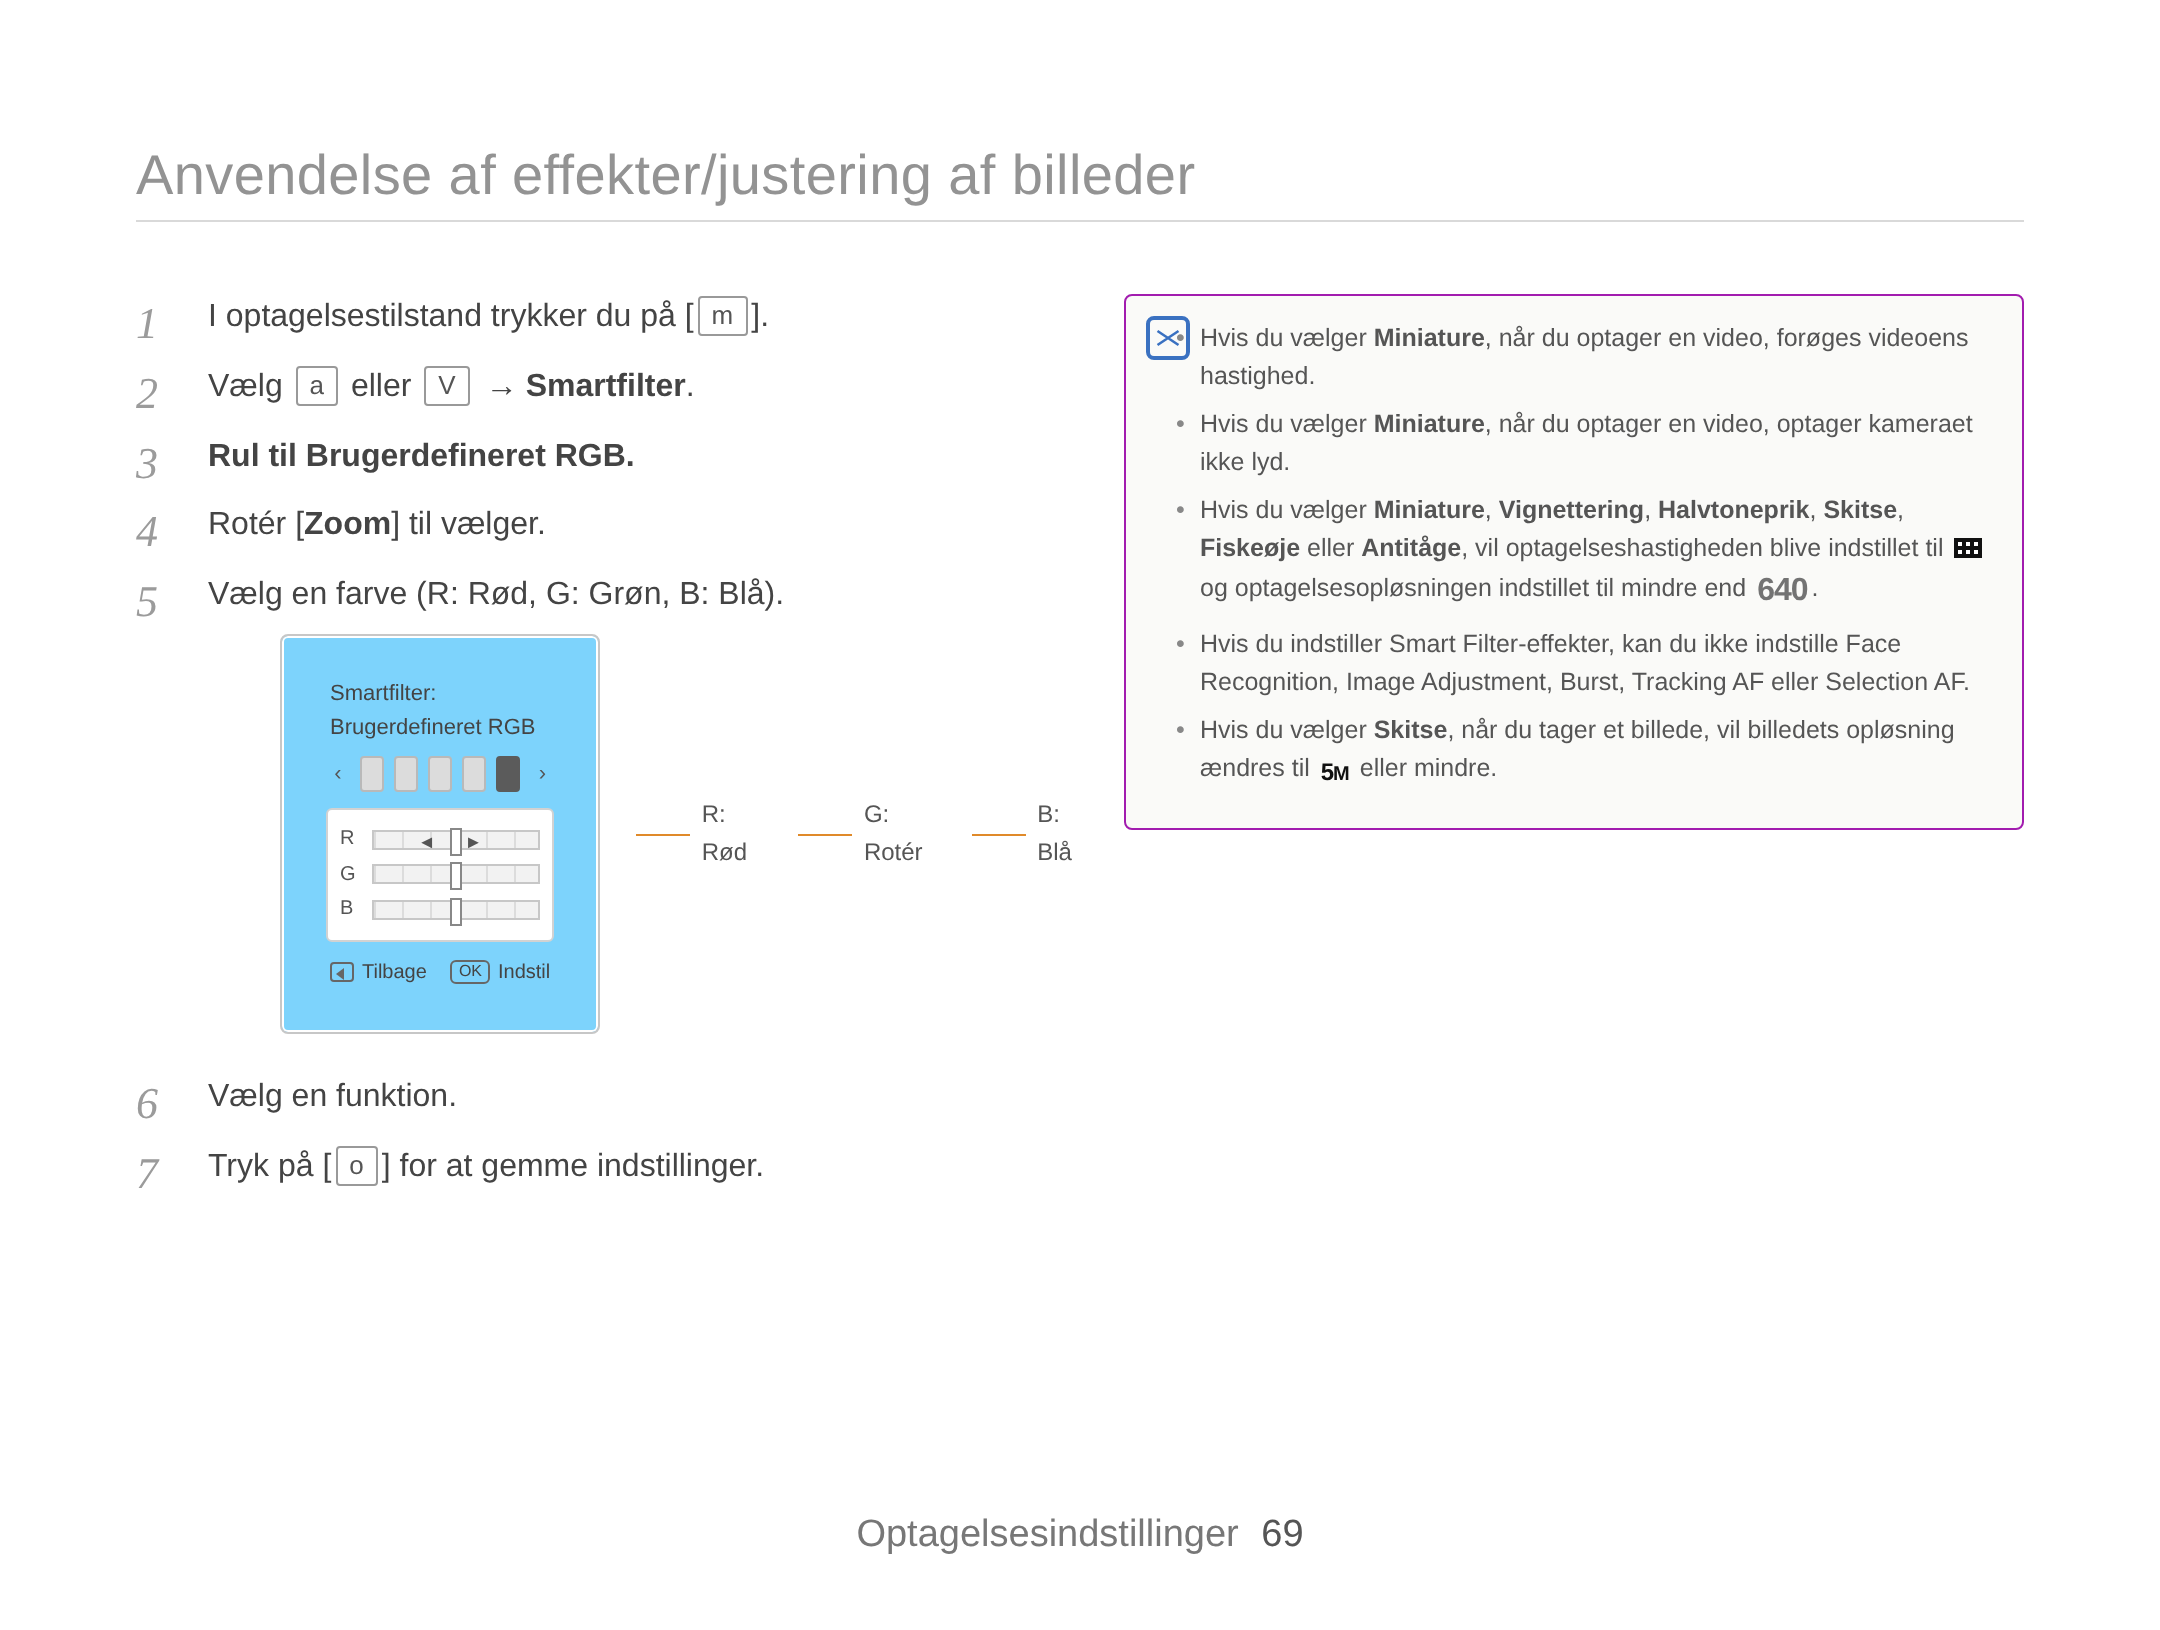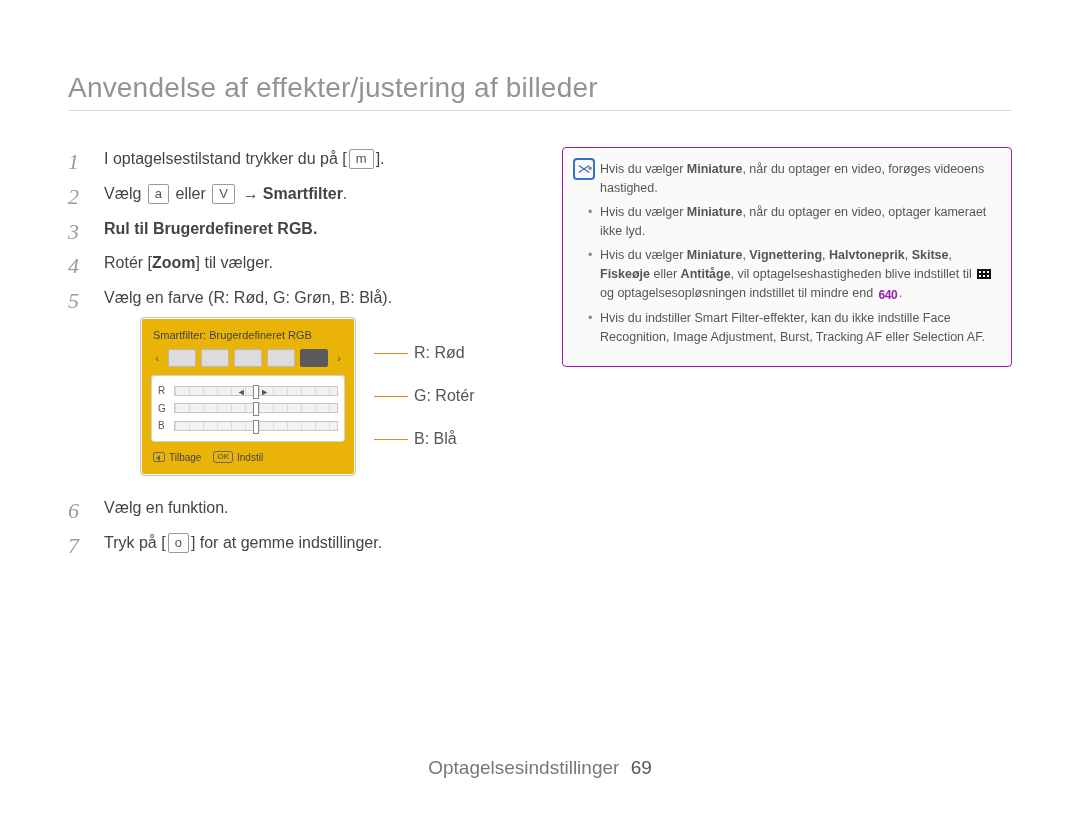--- a/index.html
+++ b/index.html
@@ -75,24 +75,24 @@
     text-align: center;
     color:#555;
   }
   .arrow { margin: 0 4px 0 6px; }
   .bold { font-weight: bold; }
 
   
   .camera-wrap { display: flex; align-items: center; gap: 18px; margin: 6px 0 20px 36px; }
   .camera {
     width: 216px;
-    background: #eab308;
+    background: #7dd3fc;
     border: 1px solid #c7c7c7;
     border-radius: 4px;
-    padding: 4px;
+    padding: 16px;
     box-shadow: inset 0 0 0 1px #fff;
   }
   .cam-top {
     font-size: 11px;
     color: #444;
     padding: 5px 8px 5px 8px;
   }
   .cam-icons {
     display: flex;
     gap: 5px;
@@ -128,21 +128,21 @@
   .slider .tick { position:absolute; top:-2px; width:6px; height:14px; background:#fff; border:1px solid #888; left:50%; transform:translateX(-50%); }
   .arrows-overlay{ position:absolute; left:50%; top:-1px; transform:translateX(-50%); font-size:9px; color:#555; letter-spacing:6px;}
   .cam-bottom {
     display:flex; gap:12px; padding:4px 8px 6px 8px; align-items:center;
   }
   .cam-btn { font-size:10px; color:#444; display:flex; align-items:center; gap:4px;}
   .ic-back{ width:12px;height:10px;border:1px solid #666;border-radius:2px;position:relative;}
   .ic-back::after{content:"";position:absolute;left:2px;top:2px;width:0;height:0;border-top:3px solid transparent;border-bottom:3px solid transparent;border-right:4px solid #666;}
   .ic-ok{ padding:0 3px;border:1px solid #666;border-radius:3px;font-size:8px;line-height:10px;}
 
-  .callouts { display:flex; flex-direction:column; gap:18px; font-size:16px; color:#555;}
+  .callouts { display:flex; flex-direction:row; gap:18px; font-size:12px; color:#555;}
   .callouts .row{ display:flex; align-items:center; gap:6px;}
   .lead{ width:34px; height:1px; background:#e08a2a; position:relative;}
 
   .note-box {
     border: 1px solid #a21caf;
     background: #fafaf8;
     border-radius: 4px;
     padding: 12px 16px 14px 25px;
     font-size: 12.5px;
     color: #555;
@@ -289,24 +289,27 @@
         </li>
         <li>
           <span>Hvis du vælger </span><span class="bold">Miniature</span><span>, </span><span class="bold">Vignettering</span><span>, </span><span class="bold">Halvtoneprik</span><span>, </span><span class="bold">Skitse</span><span>, </span><span class="bold">Fiskeøje</span><span> eller </span><span class="bold">Antitåge</span><span>, vil optagelseshastigheden blive indstillet til </span><span class="i-glyph"><svg width="14" height="12" viewBox="0 0 14 12">
                 <rect x="0" y="1" width="14" height="10" fill="#111"></rect>
                 <rect x="2" y="3" width="2" height="2" fill="#fff"></rect>
                 <rect x="6" y="3" width="2" height="2" fill="#fff"></rect>
                 <rect x="10" y="3" width="2" height="2" fill="#fff"></rect>
                 <rect x="2" y="7" width="2" height="2" fill="#fff"></rect>
                 <rect x="6" y="7" width="2" height="2" fill="#fff"></rect>
                 <rect x="10" y="7" width="2" height="2" fill="#fff"></rect>
-              </svg></span><span> og optagelsesopløsningen indstillet til mindre end </span><span class="i-glyph bold" style="font-family:Arial;font-weight:900;letter-spacing:-0.5px;font-size:12px;color:#a21caf;">640</span><span>.</span>
+              </svg></span><span> og optagelsesopløsningen indstillet til mindre end </span><span class="i-glyph bold" style="font-family:Arial;font-weight:900;letter-spacing:-0.5px;font-size:16px;color:#737373;">640</span><span>.</span>
         </li>
         <li>
           <span>Hvis du indstiller Smart Filter-effekter, kan du ikke indstille Face Recognition, Image Adjustment, Burst, Tracking AF eller Selection AF.</span>
+        </li>
+        <li>
+          <span>Hvis du vælger </span><span class="bold">Skitse</span><span>, når du tager et billede, vil billedets opløsning ændres til </span><span class="i-glyph bold" style="font-family:Arial;font-weight:900;letter-spacing:-0.5px;font-size:12px;color:#111;">5<span style="font-size:10px;">M</span></span><span> eller mindre.</span>
         </li>
       </ul>
     </div>
   </div>
 </div>
 
 <div class="footer">
   <span>Optagelsesindstillinger</span>
   <span class="pg">69</span>
 </div>

